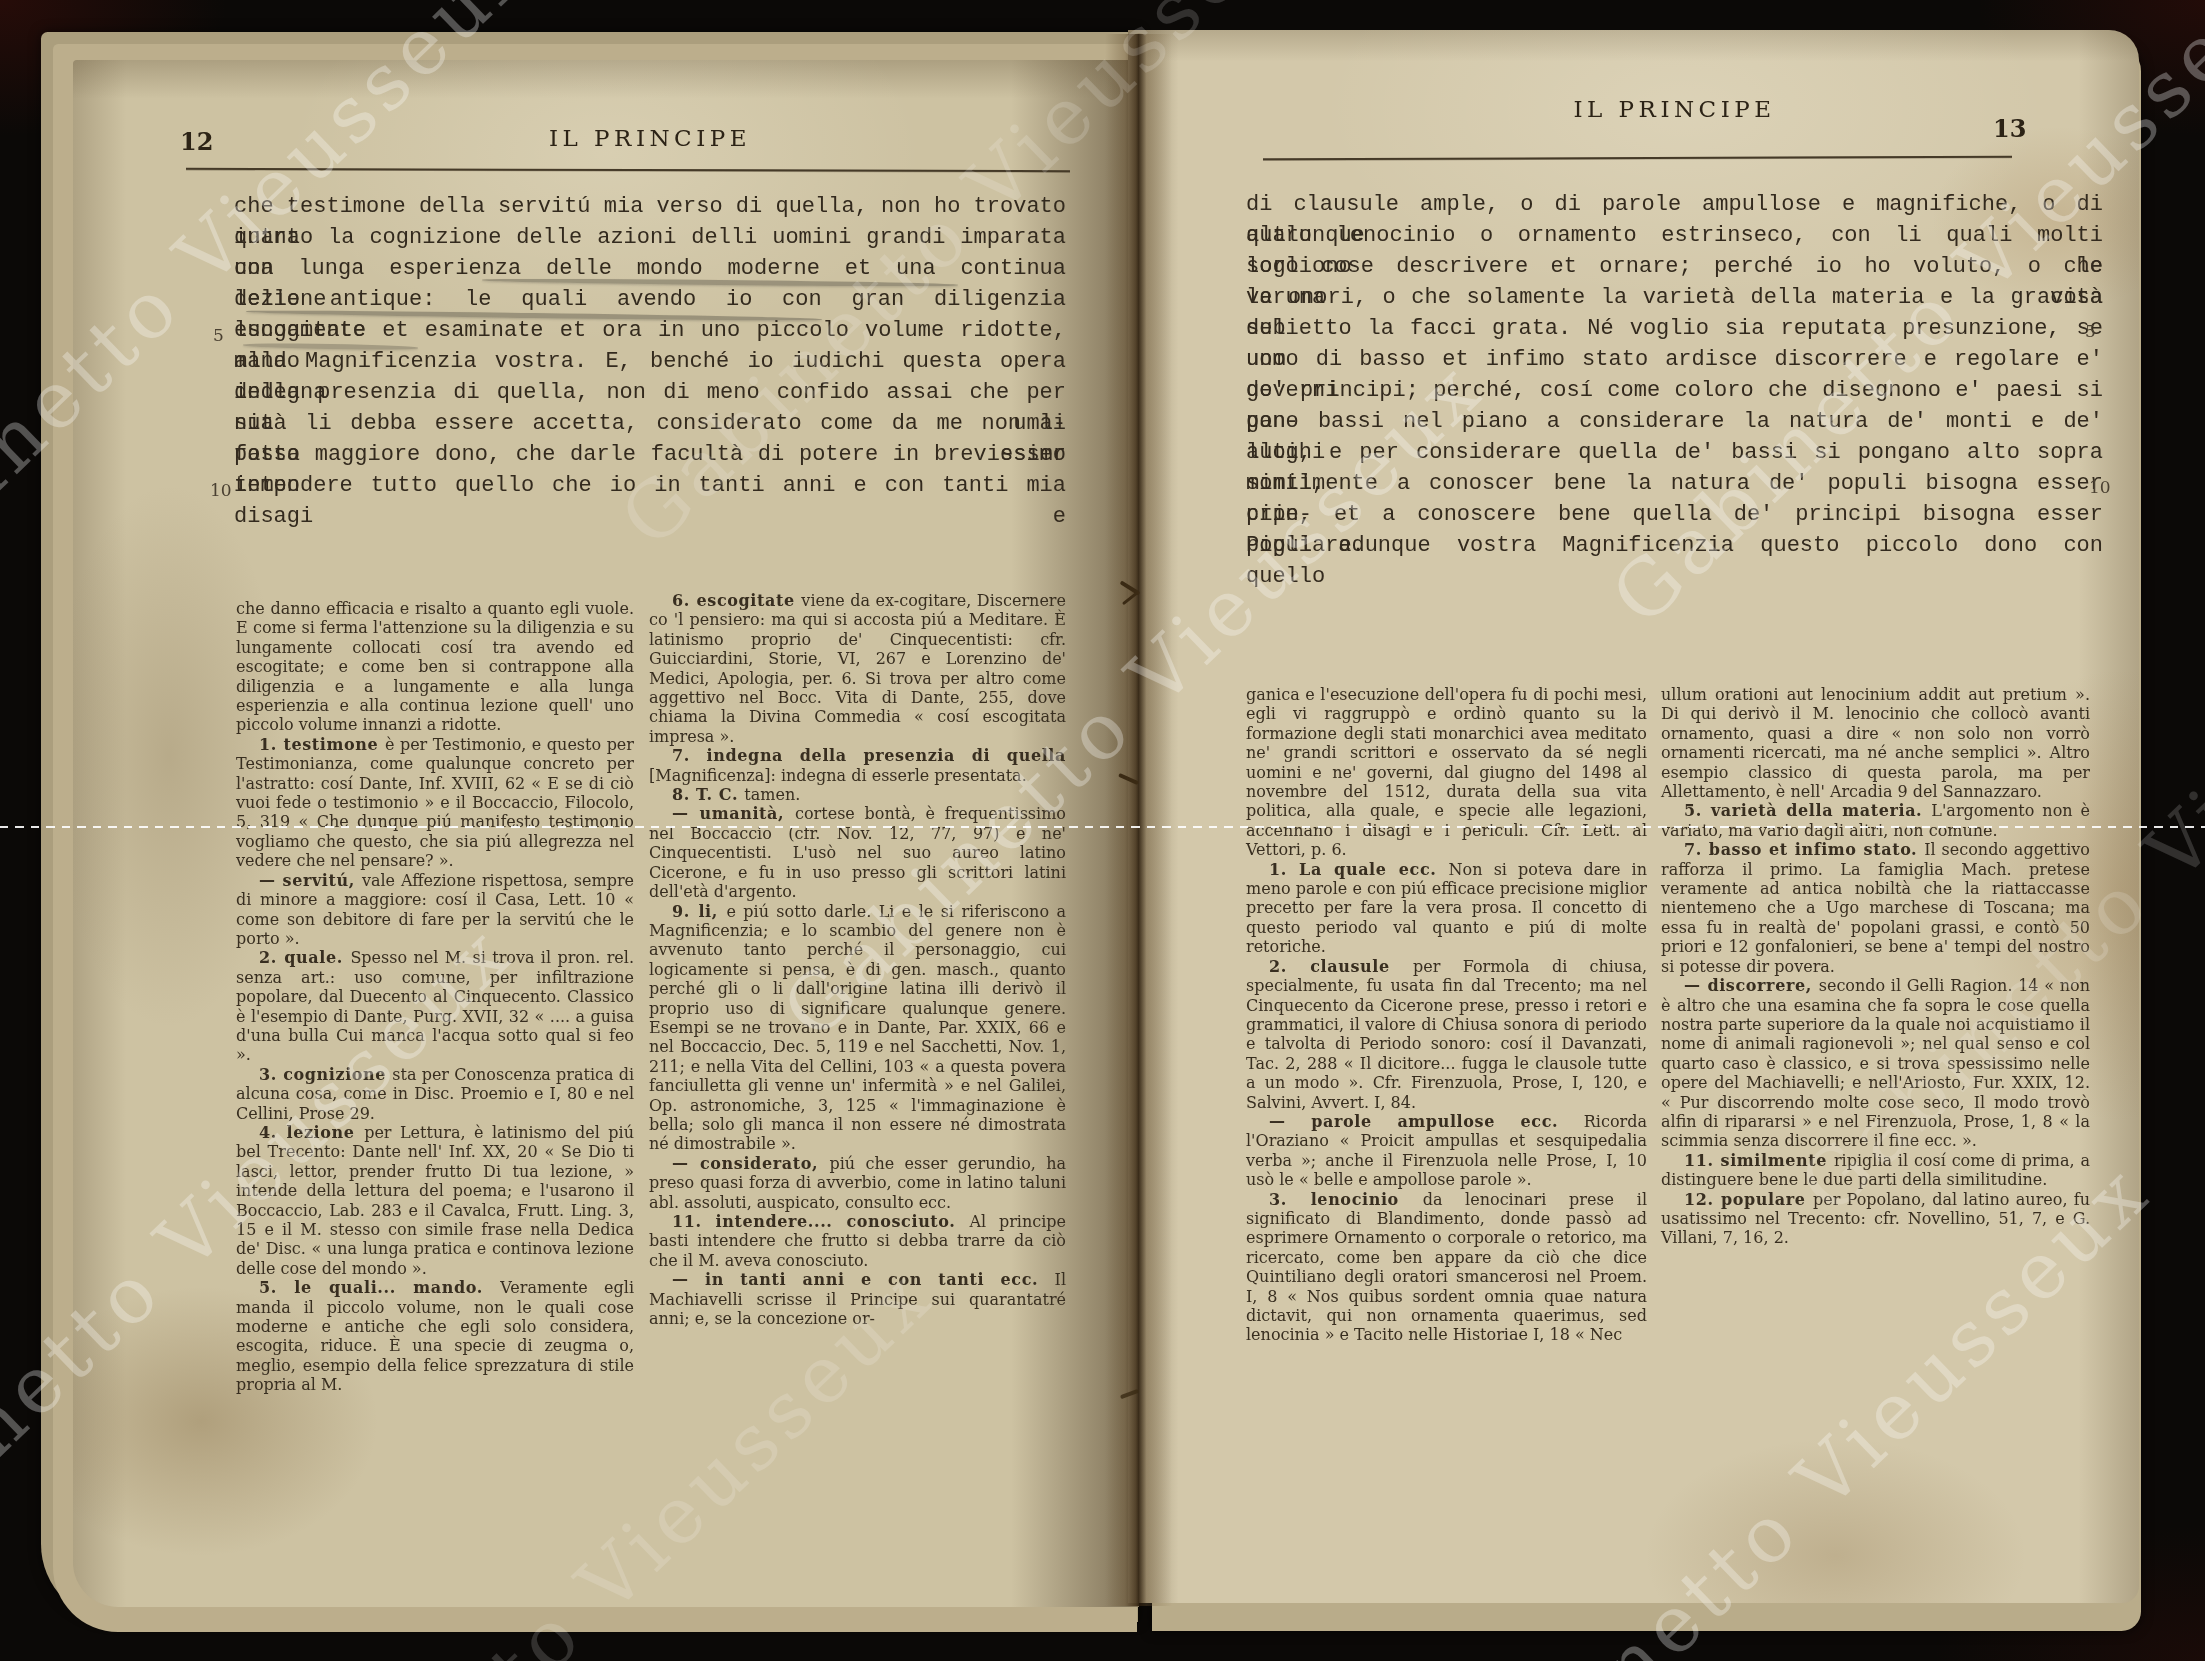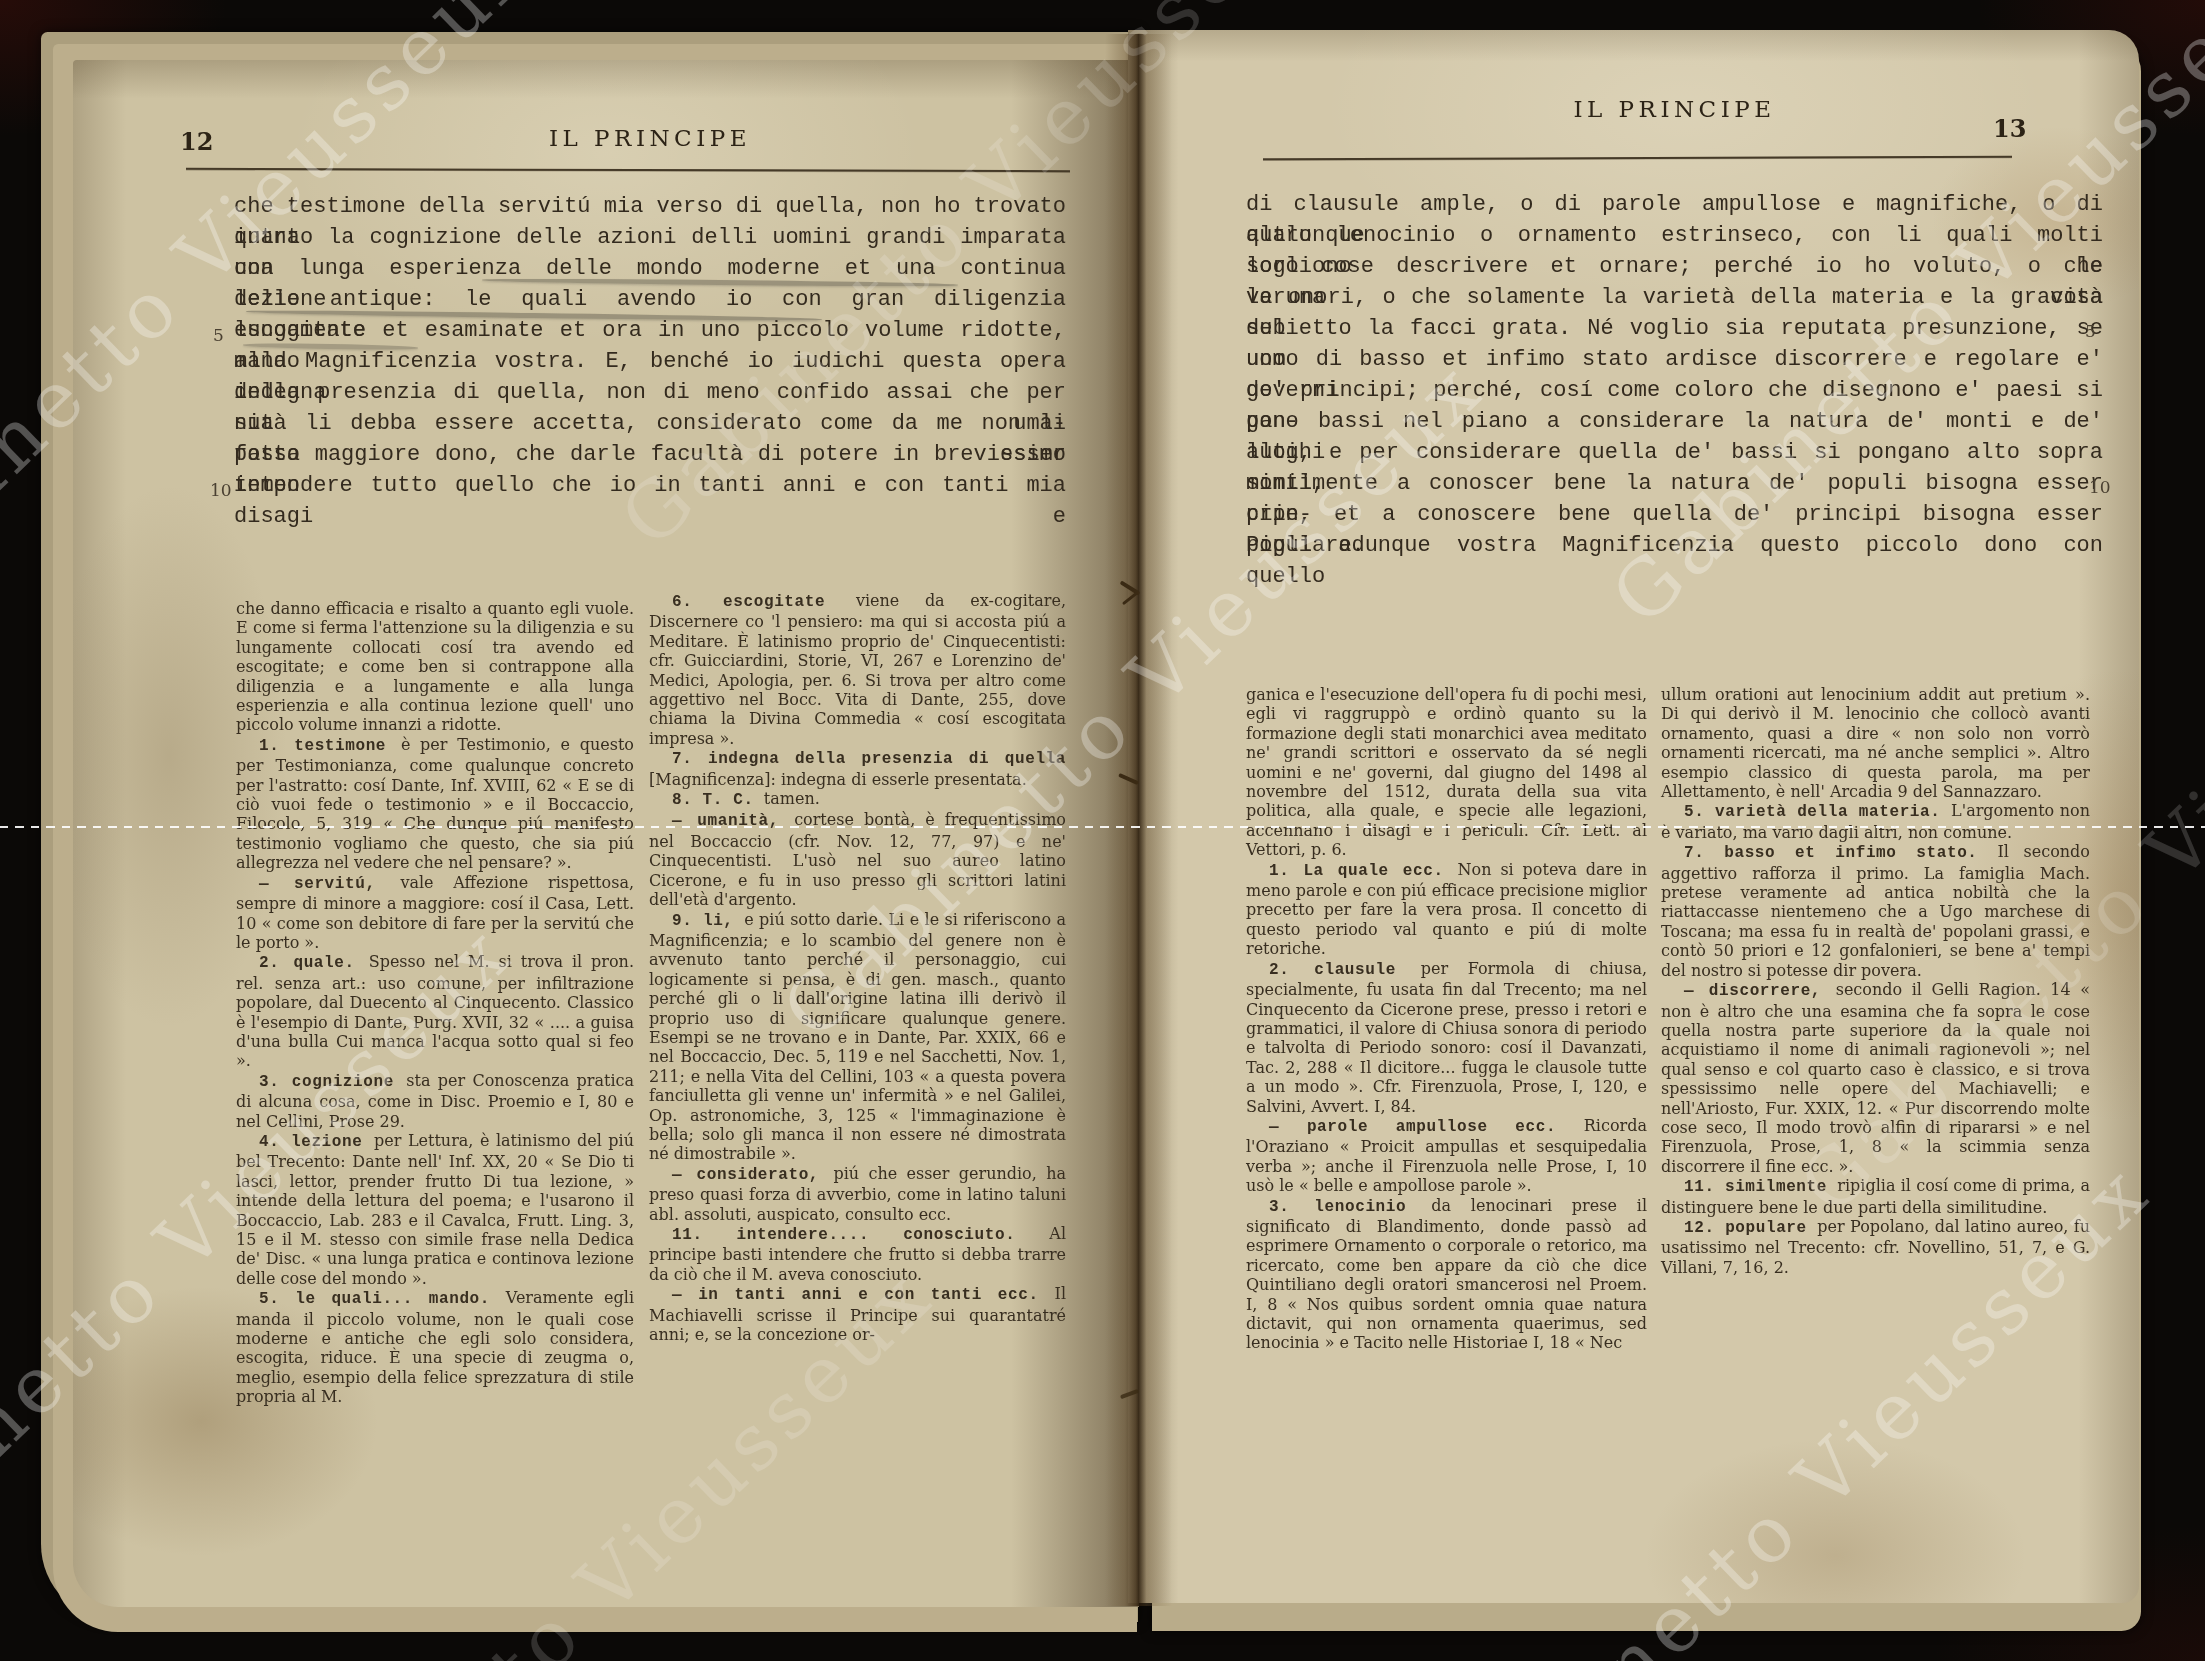--- a/index.html
+++ b/index.html
@@ -68,21 +68,21 @@
   
   .main-text{position:absolute;font-size:22px;line-height:31px;color:#332a1e;font-family:Liberation Mono, monospace;}
   .mline{text-align:justify;text-align-last:justify;height:31px;white-space:normal;}
 
   .margin-num{position:absolute;font-size:17px;color:#4a4031;}
 
   
   .fncol{position:absolute;font-size:16px;line-height:19.4px;text-align:justify;color:#382e20;}
   .fn{margin:0;text-indent:23px;}
   .fn.cont{text-indent:0;}
-  .fn b{font-weight:bold;letter-spacing:0.6px;font-family:Liberation Mono, monospace;}
+  .fn b{font-weight:bold;letter-spacing:0.6px;}
 
   
   .pencil{position:absolute;height:4.5px;border-radius:50%;
     background:rgba(92,86,74,.45);box-shadow:0 1.3px 1.9px rgba(92,86,74,.25);}
 
   
   .wm{position:absolute;white-space:nowrap;font-size:78px;letter-spacing:6.5px;
     color:rgba(255,255,255,.30);transform:translate(-50%,-50%) rotate(-44deg);
     pointer-events:none;font-family:"DejaVu Serif","Liberation Serif",serif;}
   .wm.faint{color:rgba(255,255,255,.16);}

